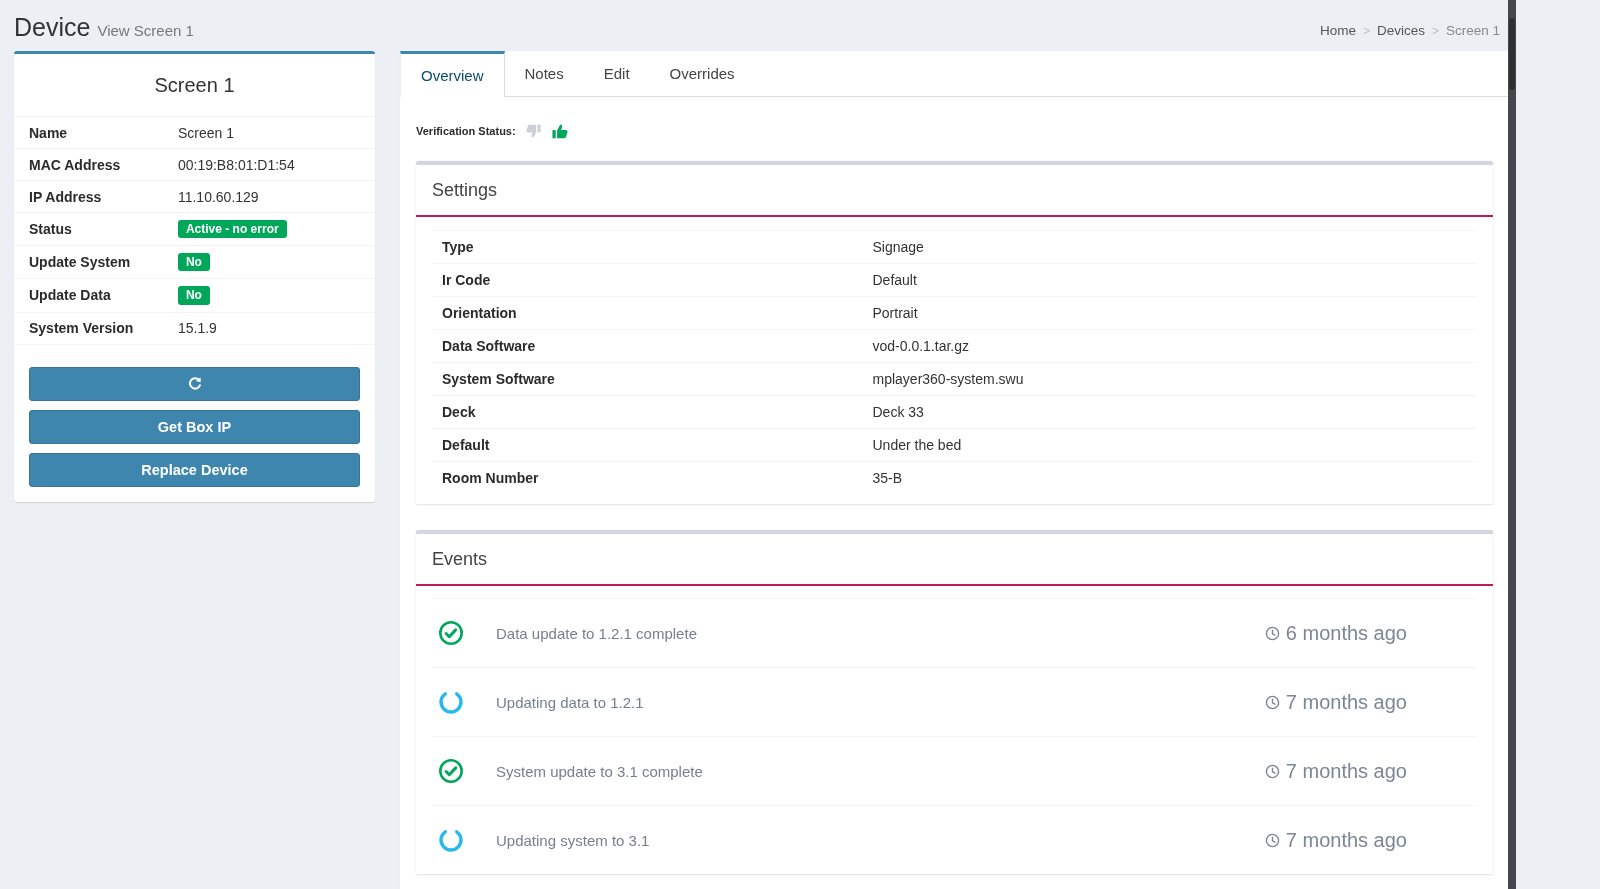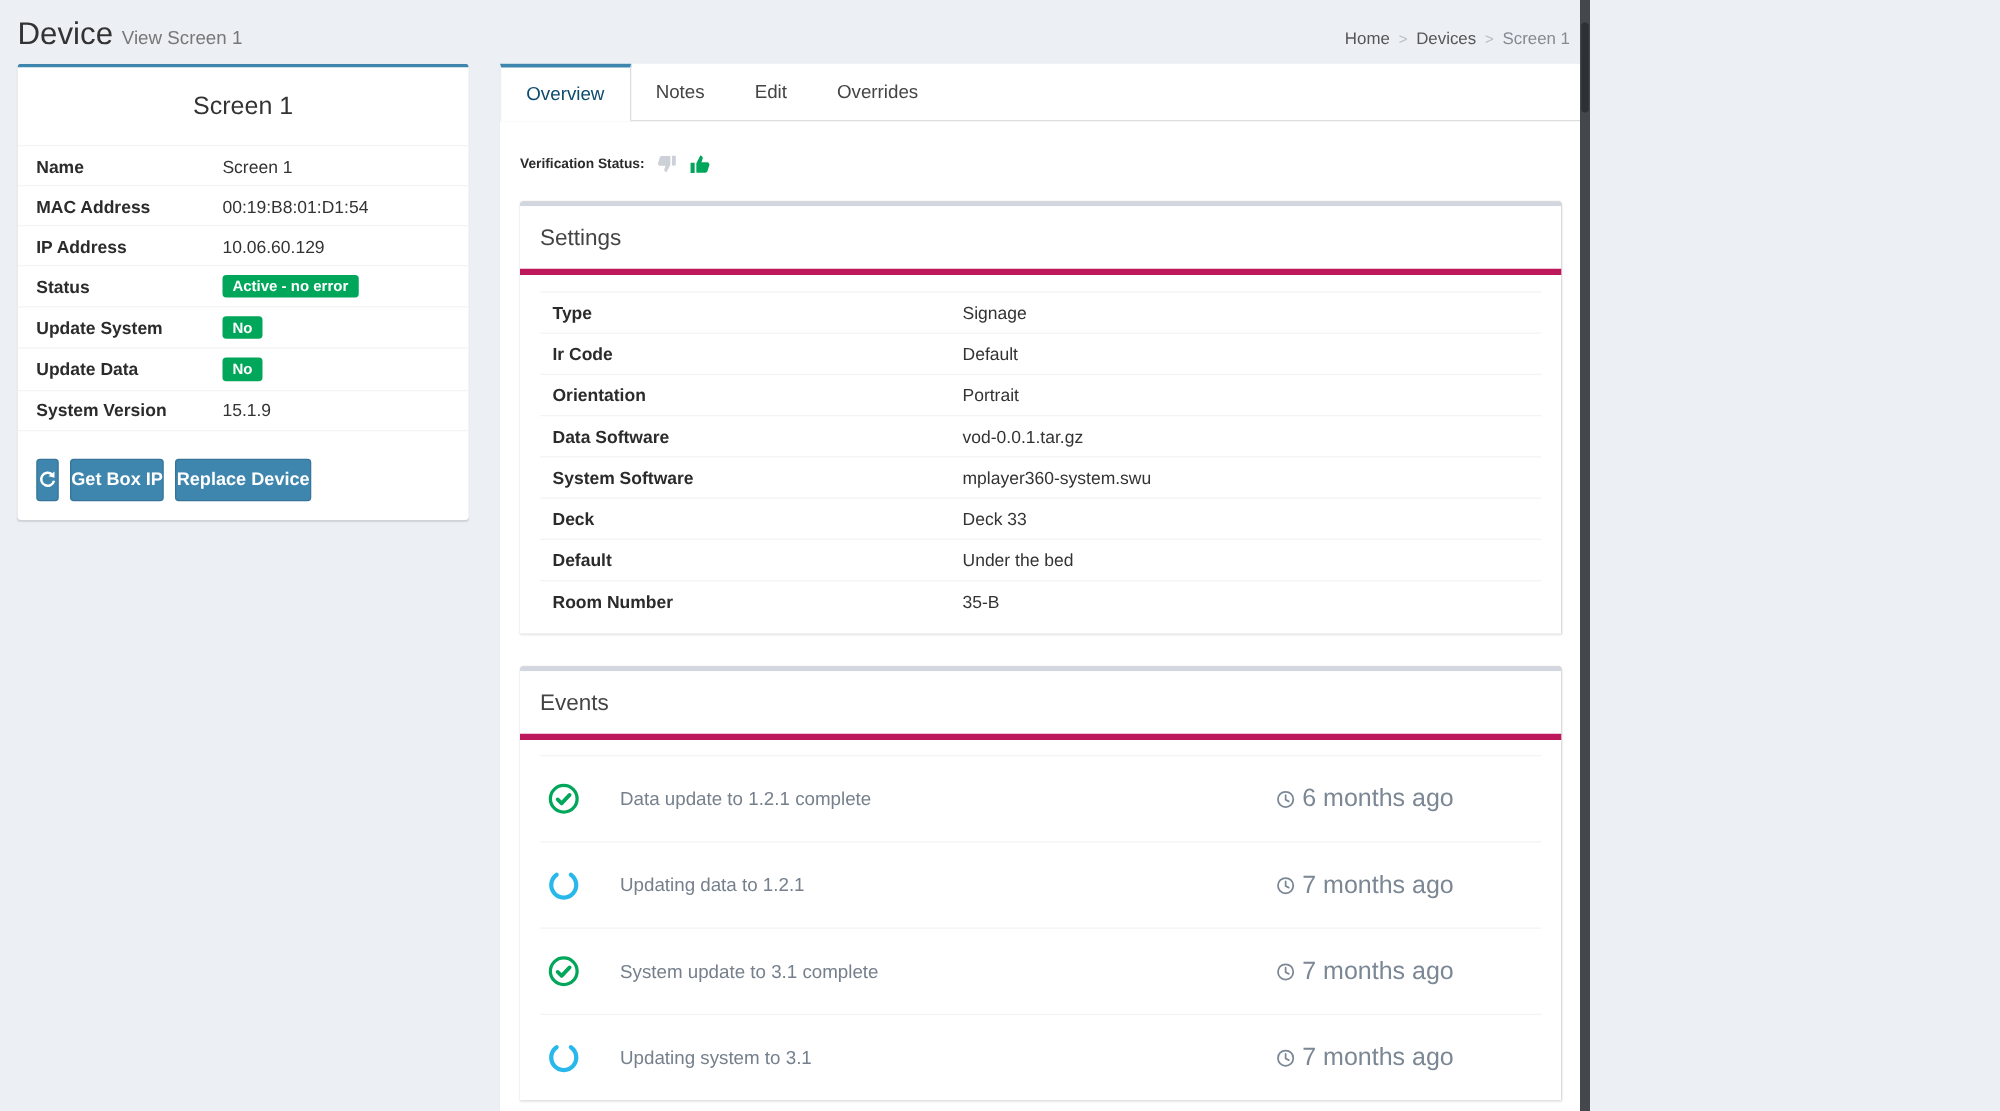--- a/index.html
+++ b/index.html
@@ -3,21 +3,21 @@
 <meta charset="utf-8">
 <style>
   * { margin:0; padding:0; box-sizing:border-box; }
   html,body { width:1600px; height:889px; overflow:hidden; }
   body {
     background:#ecf0f5;
     font-family:"Liberation Sans","DejaVu Sans",sans-serif;
     color:#333;
     position:relative;
   }
-  .page { width:1272px; height:889px; position:relative; }
+  .page { width:1516px; height:889px; position:relative; }
   .page { padding-right:0; }
   .sb-wrap { position:absolute; right:0; top:0; width:8px; height:889px; background:#44484c; }
   .sb-thumb { position:absolute; left:1px; top:18px; width:6px; height:72px; background:#2e3134; border-radius:3px; }
 
   
   .content-header { display:flex; justify-content:space-between; align-items:flex-end; padding:13px 16px 9px 14px; }
   .content-header h1 { font-size:25px; font-weight:500; color:#333; }
   .content-header h1 small { font-size:15px; font-weight:400; color:#777; margin-left:7px; }
   .breadcrumb { list-style:none; display:flex; align-items:center; gap:7px; font-size:13.5px; padding-bottom:4px;margin-left:24px; }
   .breadcrumb .crumb { color:#555; cursor:pointer; }
@@ -33,21 +33,21 @@
     border-top:3px solid #3e86ad; border-radius:3px;
     box-shadow:0 1px 1px rgba(0,0,0,.12);
     padding-bottom:15px;
   }
   .card-title { text-align:center; font-size:20px; color:#333; padding:20px 0 19px; font-weight:400; }
   .info-rows { border-bottom:1px solid #f4f4f4; }
   .info-row { display:flex; align-items:center; padding:7px 15px; border-top:1px solid #f4f4f4; font-size:14px; min-height:32px; }
   .info-row .lbl { width:45%; font-weight:700; color:#2b2b2b; }
   .info-row .val { color:#333; }
   .badge-green { display:inline-block; background:#00a65a; color:#fff; font-size:12px; font-weight:700; padding:3px 8px 2px; border-radius:3px; line-height:1.1; }
-  .card-buttons { display:flex; flex-direction:row; gap:9px; padding:22px 15px 0; }
+  .card-buttons { display:flex; flex-direction:column; gap:9px; padding:22px 15px 0; }
   .btn-primary {
     background:#3e86ad; border:1px solid #36749a; color:#fff;
     height:34px; border-radius:3px; font-size:14.5px; font-weight:600;
     display:flex; align-items:center; justify-content:center; cursor:pointer;
     font-family:inherit;
   }
 
   
   .main-widget { flex:1; background:#fff; border-radius:3px; box-shadow:0 1px 1px rgba(0,0,0,.10); min-height:832px; }
   .nav-tabs { display:flex; border-bottom:1px solid #ddd; height:46px; }
@@ -55,21 +55,21 @@
   .tab.active {
     border-top:3px solid #3e86ad; border-right:1px solid #ddd; border-left:1px solid #eee;
     background:#fff; margin-bottom:-1px; color:#0c4a6e;
   }
   .tab-content { padding:13px 16px 16px; }
 
   .verification { display:flex; align-items:center; gap:9px; font-weight:700; font-size:11px; color:#2b2b2b; margin:12px 0 21px; }
   .thumb-btn { display:flex; align-items:center; cursor:pointer; background:none; border:none; padding:0; }
 
   .box { border-top:4px solid #d2d6de; border-radius:3px 3px 0 0; box-shadow:0 0 1px rgba(0,0,0,.14), 0 1px 2px rgba(0,0,0,.10); margin-bottom:26px; background:#fff; }
-  .box-header { padding:15px 16px 14px; font-size:18px; color:#444; border-bottom:5px solid #be185d; font-weight:400; }
+  .box-header { padding:15px 16px 14px; font-size:18px; color:#444; border-bottom:2px solid #be185d; font-weight:400; }
   .box-body { padding:13px 16px 10px; }
   .srow { display:flex; align-items:center; padding:8px 10px; border-top:1px solid #f4f4f4; font-size:14px; min-height:32px; }
   .srow .lbl { width:42%; font-weight:700; color:#2b2b2b; }
   .srow .val { color:#333; }
 
   .events-body { padding:12px 16px 0; }
   .event-row { display:flex; align-items:center; padding:21px 6px; border-top:1px solid #f4f4f4; }
   .event-icon { width:26px; height:26px; flex:0 0 26px; margin-right:32px; }
   .event-text { flex:1; font-size:15px; color:#76808d; }
   .event-time { display:flex; align-items:center; gap:6px; font-size:20px; color:#7b8794; margin-right:64px; }
@@ -102,21 +102,21 @@
         <div class="info-row">
           <span class="lbl">Name</span>
           <span class="val">Screen 1</span>
         </div>
         <div class="info-row">
           <span class="lbl">MAC Address</span>
           <span class="val">00:19:B8:01:D1:54</span>
         </div>
         <div class="info-row">
           <span class="lbl">IP Address</span>
-          <span class="val">10.06.60.129</span>
+          <span class="val">11.10.60.129</span>
         </div>
         <div class="info-row">
           <span class="lbl">Status</span>
           <span class="badge-green">Active - no error</span>
         </div>
         <div class="info-row">
           <span class="lbl">Update System</span>
           <span class="badge-green">No</span>
         </div>
         <div class="info-row">

